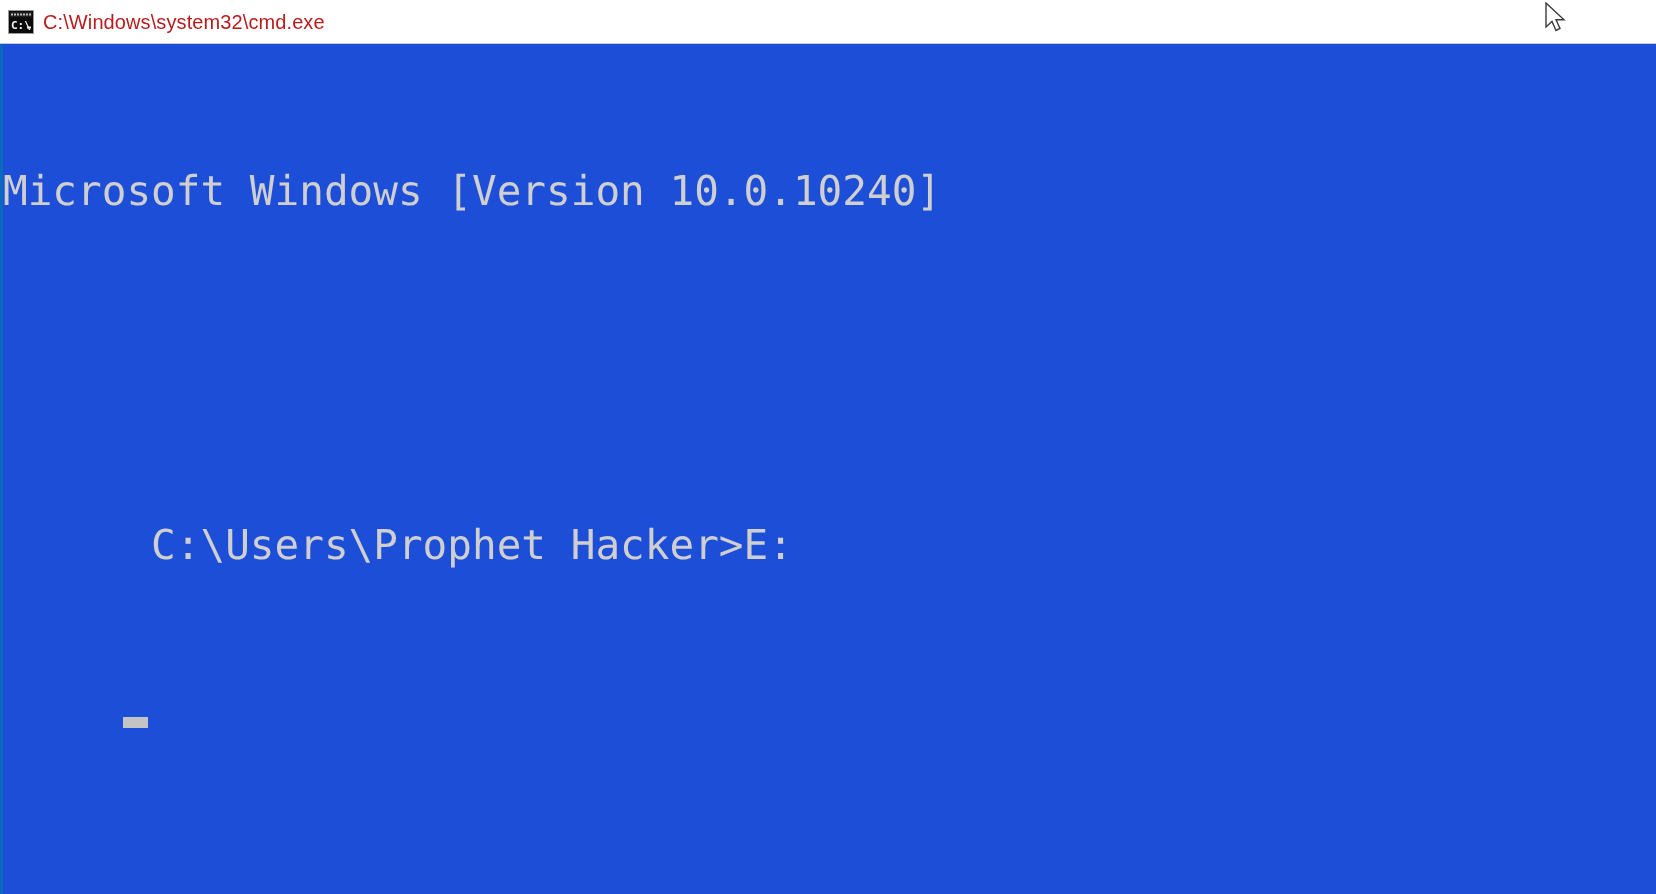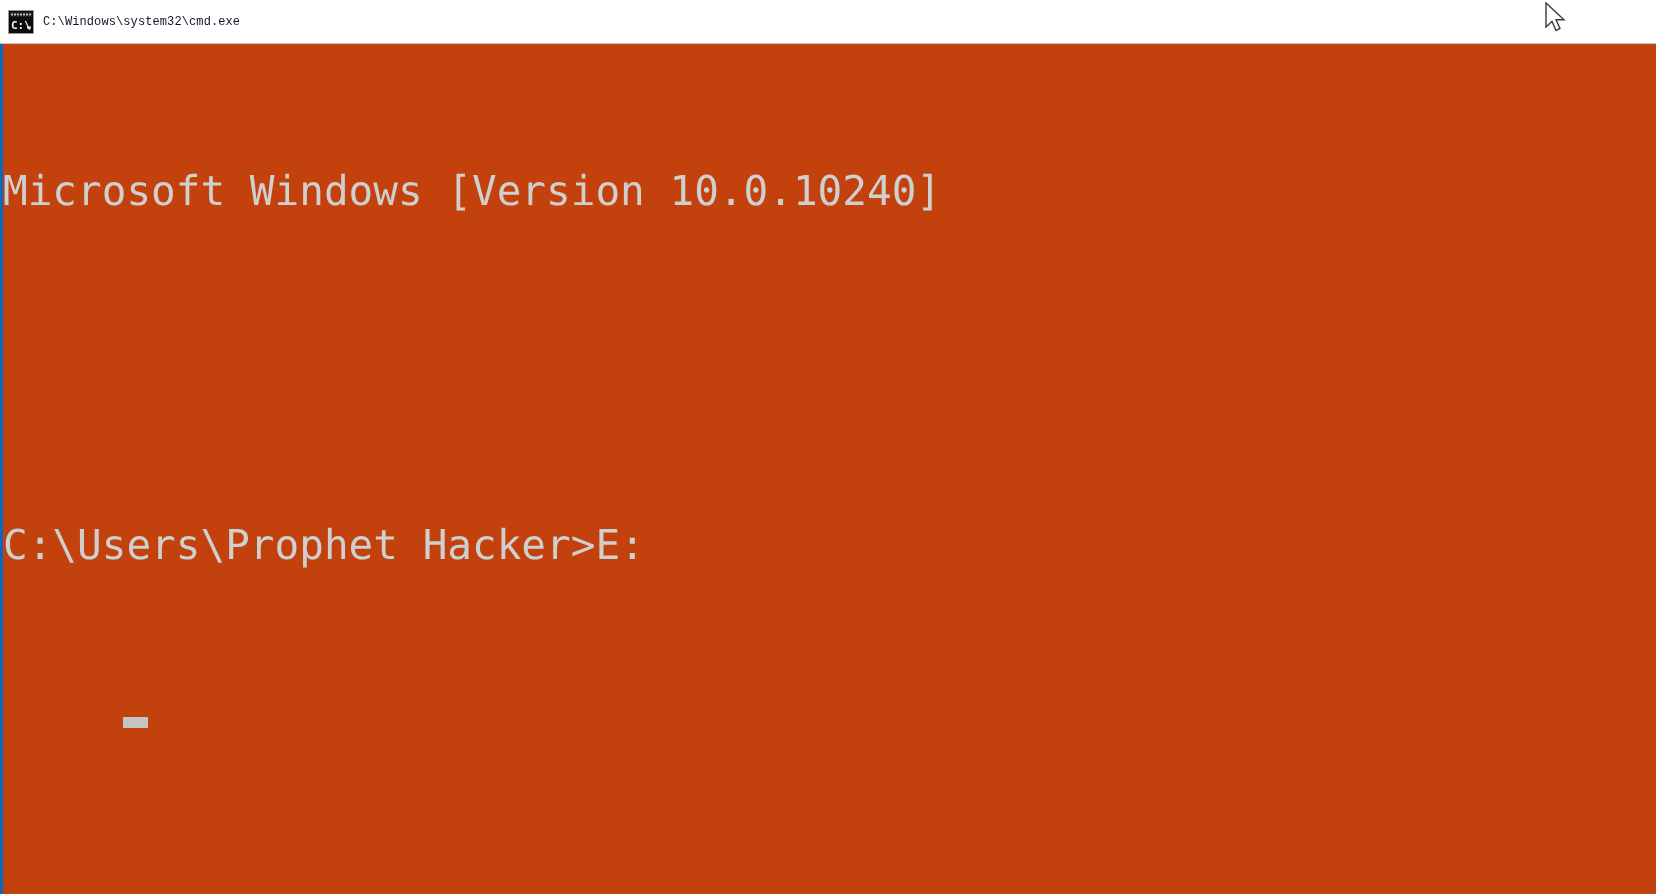--- a/index.html
+++ b/index.html
@@ -45,36 +45,37 @@
     width: 26px;
     height: 24px;
     margin-left: 2px;
     margin-right: 9px;
     flex: 0 0 auto;
     position: relative;
     top: 0px;
   }
 
   #title-bar-text {
-    font-family: Liberation Mono, monospace;
-    font-size: 12px;
-    color: #0f172a;
+    font-family: Liberation Sans, sans-serif;
+    font-size: 20px;
+    color: #b91c1c;
     letter-spacing: 0.1px;
     white-space: nowrap;
     line-height: 1;
   }
 
   
   #console-body {
     position: relative;
     flex: 1 1 auto;
-    background: #c2410c;
+    background: #1d4ed8;
     overflow: hidden;
     border-left: 3px solid #0a69bc;
     box-sizing: border-box;
+    text-align: center;
   }
 
   #console-text {
     position: absolute;
     left: 0px;
     top: 0px;
     margin: 0;
     padding: 0;
     font-family: "DejaVu Sans Mono", monospace;
     font-size: 41px;

